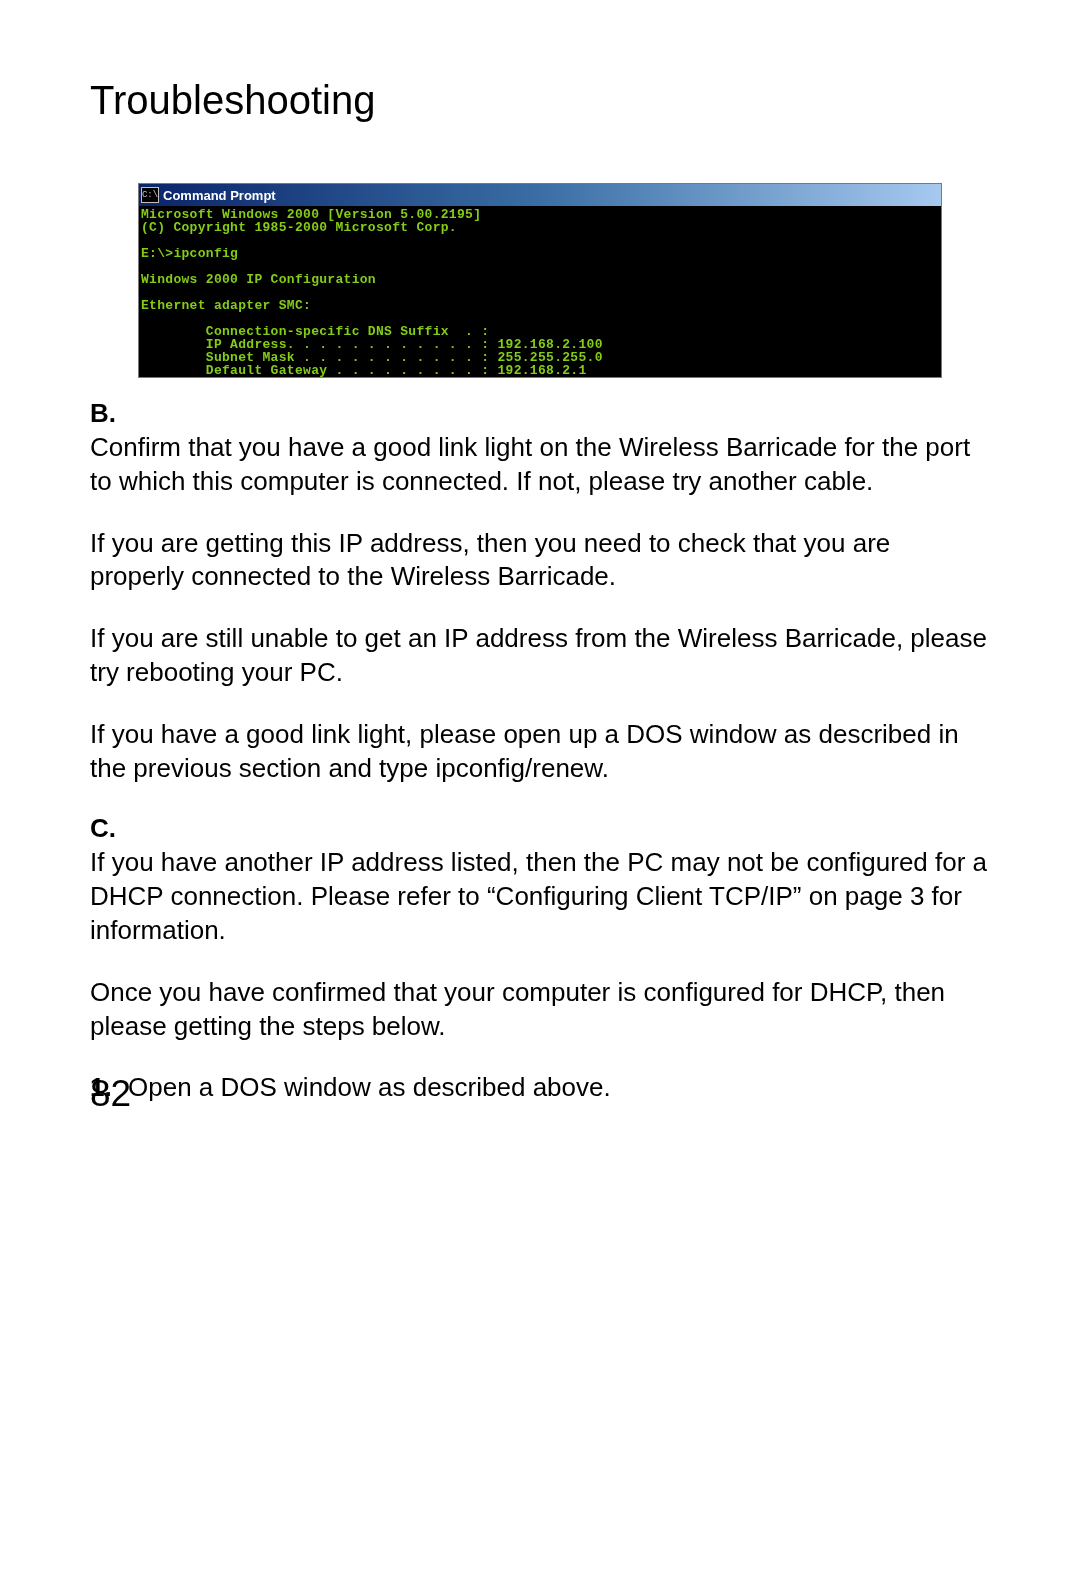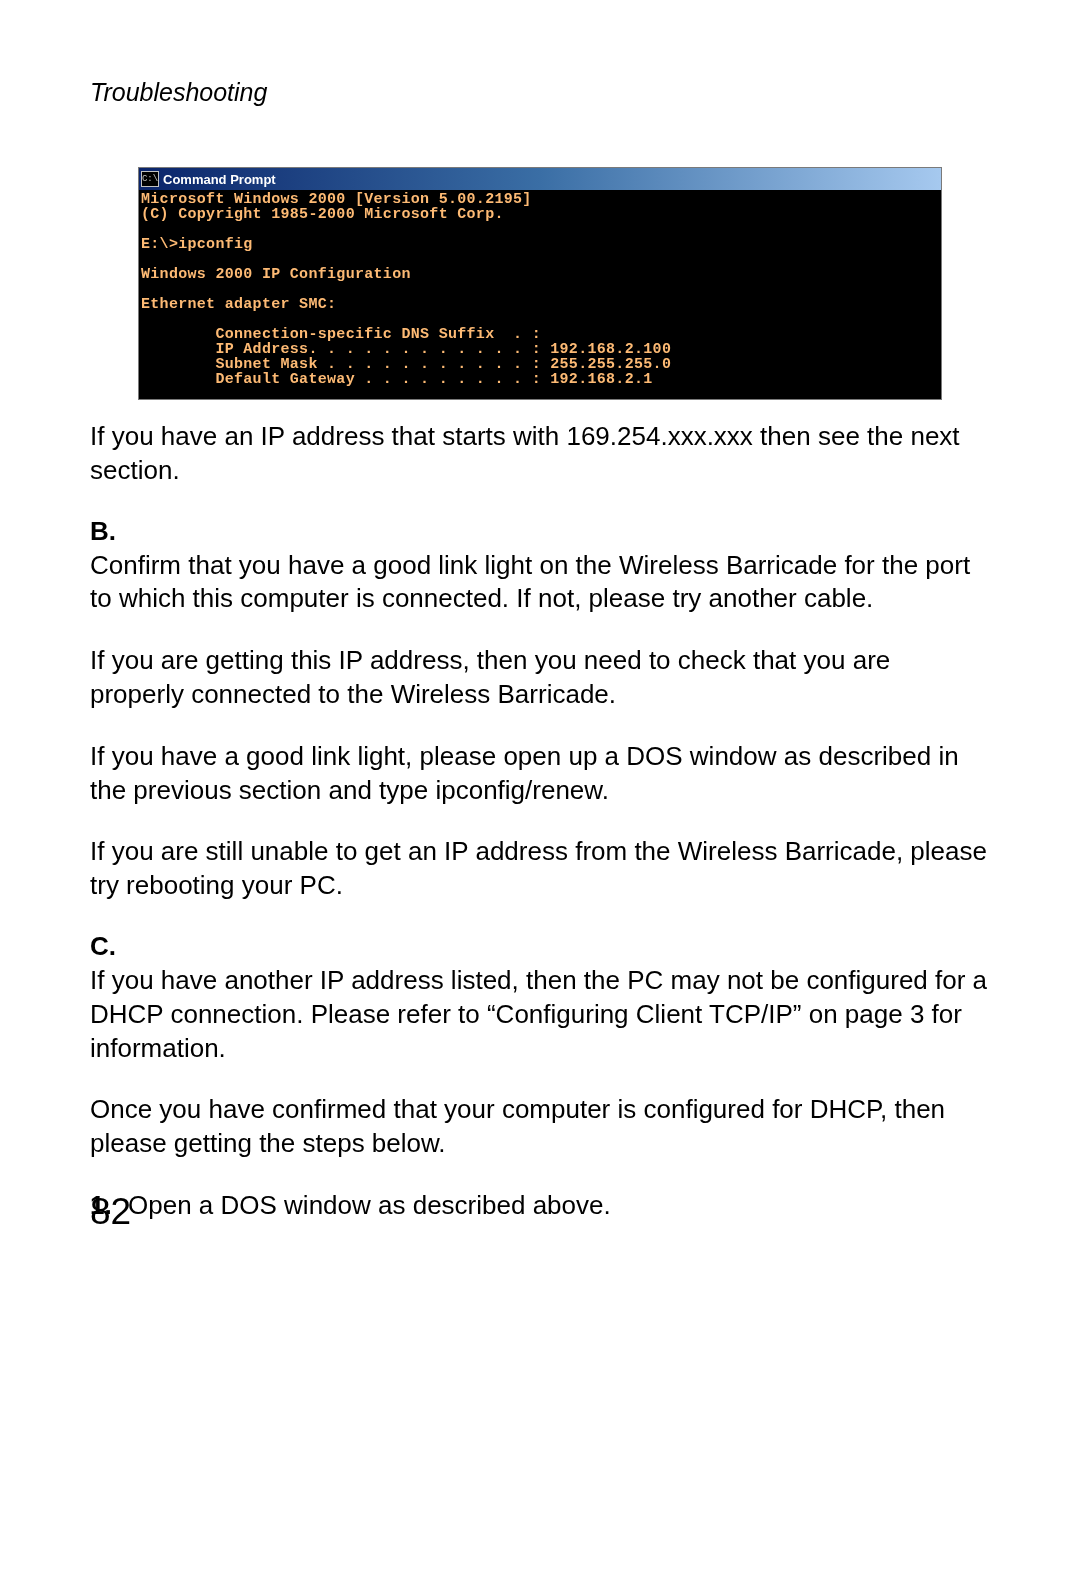--- a/index.html
+++ b/index.html
@@ -10,22 +10,21 @@
     background: #ffffff;
     font-family: Arial, Helvetica, sans-serif;
     color: #000;
   }
   .page {
     box-sizing: border-box;
     padding: 78px 90px 60px 90px;
     position: relative;
   }
   .header {
-    font-style: italic;
-    font-size: 25px;
+    font-size: 40px;
     margin-bottom: 60px;
     font-weight: 400;
   }
   .cmd-window {
     width: 804px;
     margin: 0 auto 20px auto;
     border: 1px solid #7a7a7a;
     background: #000;
     box-sizing: border-box;
   }
@@ -49,25 +48,25 @@
     display: inline-flex;
     align-items: center;
     justify-content: center;
     font-family: "Courier New", monospace;
     font-size: 9px;
     color: #c0c0c0;
     font-weight: normal;
   }
   .cmd-body {
     background: #000;
-    color: #fdba74;
+    color: #84cc16;
     font-family: "Lucida Console", "Courier New", monospace;
-    font-size: 15px;
+    font-size: 13px;
     line-height: 1.0;
-    padding: 2px 2px 12px 2px;
+    padding: 2px 2px 0 2px;
     white-space: pre;
     font-weight: bold;
     letter-spacing: 0.3px;
   }
   .body-text {
     font-size: 26px;
     line-height: 1.3;
     margin: 0 0 28px 0;
   }
   .section-heading {
@@ -118,29 +117,28 @@
 Windows 2000 IP Configuration
 
 Ethernet adapter SMC:
 
         Connection-specific DNS Suffix  . :
         IP Address. . . . . . . . . . . . : 192.168.2.100
         Subnet Mask . . . . . . . . . . . : 255.255.255.0
         Default Gateway . . . . . . . . . : 192.168.2.1</div>
   </div>
 
-  <p class="body-text">If you have an IP address that starts with 169.254.xxx.xxx then see the next section.</p>
 
   <div class="section-heading">
     <span class="marker">B.</span>
   </div>
   <p class="body-text">Confirm that you have a good link light on the Wireless Barricade for the port to which this computer is connected. If not, please try another cable.</p>
   <p class="body-text" style="margin-top:0">If you are getting this IP address, then you need to check that you are properly connected to the Wireless Barricade.</p>
+  <p class="body-text">If you are still unable to get an IP address from the Wireless Barricade, please try rebooting your PC.</p>
   <p class="body-text">If you have a good link light, please open up a DOS window as described in the previous section and type ipconfig/renew.</p>
-  <p class="body-text">If you are still unable to get an IP address from the Wireless Barricade, please try rebooting your PC.</p>
 
   <div class="section-heading">
     <span class="marker">C.</span>
   </div>
   <p class="body-text" style="margin-top:0">If you have another IP address listed, then the PC may not be configured for a DHCP connection. Please refer to “Configuring Client TCP/IP” on page 3 for information.</p>
   <p class="body-text">Once you have confirmed that your computer is configured for DHCP, then please getting the steps below.</p>
 
   <div class="ol-item">
     <span class="num">1.</span>
     <span>Open a DOS window as described above.</span>

